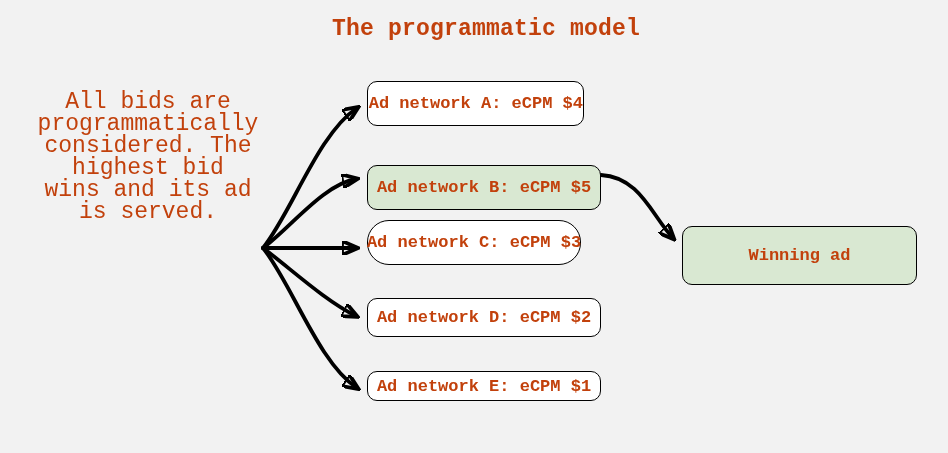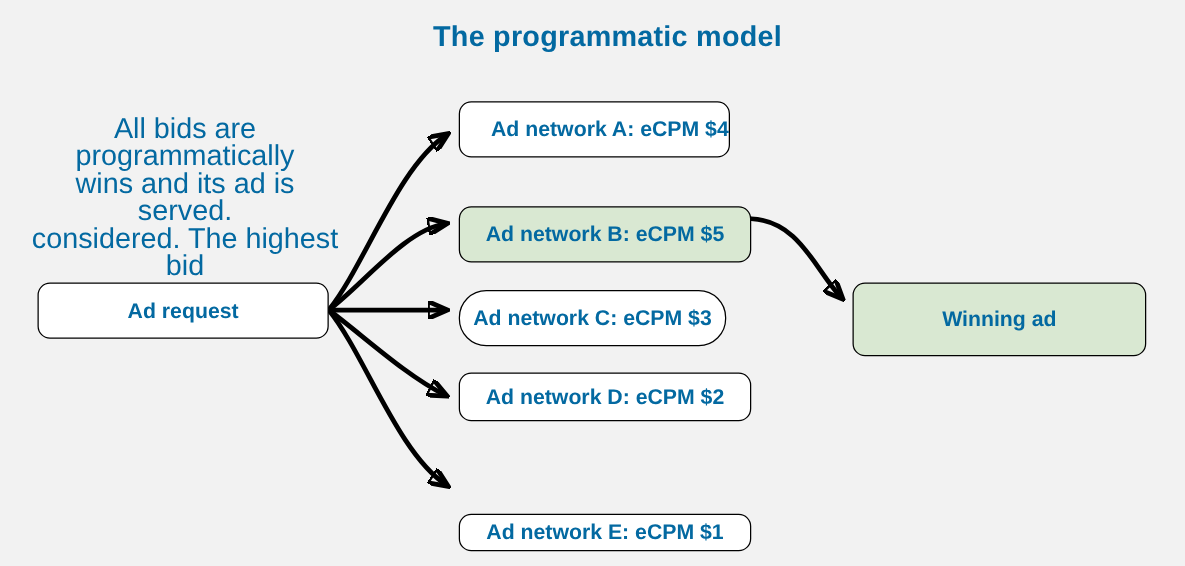--- a/index.html
+++ b/index.html
@@ -2,22 +2,22 @@
 <html><head>
 <meta charset="utf-8">
 <style>
   * { margin: 0; padding: 0; box-sizing: border-box; }
   html, body { background: #e8e8e8; }
   .canvas {
     position: relative;
     width: 948px;
     height: 453px;
     background: var(--bg, #f2f2f2);
-    font-family: Liberation Sans, sans-serif;
-    color: #0369a1;
+    font-family: Liberation Mono, monospace;
+    color: #c2410c;
     overflow: hidden;
   }
   .title {
     position: absolute;
     top: 16px;
     left: 486px;
     transform: translateX(-50%);
     font-size: 23px;
     font-weight: 700;
     letter-spacing: 0.2px;
@@ -42,23 +42,23 @@
     border: 1.6px solid var(--outline, #000000);
     border-radius: 10px;
     font-size: 17px;
     font-weight: 700;
     white-space: nowrap;
   }
   .node.highlight { background: var(--highlight-fill, #d9e8d2); }
   .node-ad-request { left: 30px;  top: 226px; width: 233px; height: 45px; }
   .node-a          { left: 367px; top: 81px;  width: 217px; height: 45px; justify-content: flex-end; }
   .node-b          { left: 367px; top: 165px; width: 234px; height: 45px; }
-  .node-c          { left: 367px; top: 232px; width: 214px; height: 45px; border-radius: 22px; }
+  .node-c          { left: 367px; top: 220px; width: 214px; height: 45px; border-radius: 22px; }
   .node-d          { left: 367px; top: 298px; width: 234px; height: 39px; }
-  .node-e          { left: 367px; top: 371px; width: 234px; height: 30px; margin-top: 40px; }
+  .node-e          { left: 367px; top: 371px; width: 234px; height: 30px; }
   .node-winning    { left: 682px; top: 226px; width: 235px; height: 59px; }
   .arrows {
     position: absolute;
     left: 0; top: 0;
     pointer-events: none;
   }
   .arrows path {
     fill: none;
     stroke: var(--arrow, #000000);
     stroke-width: 3.8;
@@ -67,41 +67,38 @@
 </style>
 </head>
 <body>
 
 <div class="canvas" style="--bg: #f2f2f2; --node-fill: #ffffff; --highlight-fill: #d9e8d2; --outline: #000000; --arrow: #000000;">
 
   <div class="title">The programmatic model</div>
 
   <div class="description">
     <div>All bids are programmatically</div>
+    <div>considered. The highest bid</div>
     <div>wins and its ad is served.</div>
-    <div>considered. The highest bid</div>
   </div>
 
   <svg class="arrows" width="948" height="453" viewBox="0 0 948 453">
     <defs>
       <marker id="ah" markerUnits="userSpaceOnUse" markerWidth="18" markerHeight="14" refX="14" refY="7" orient="auto">
         <path d="M0,0 L16,7 L0,14 Z" fill="#000000" stroke="none"></path>
       </marker>
     </defs>
     <path d="M 263 248 C 292 212, 318 134, 357 108" marker-end="url(#ah)"></path>
     <path d="M 263 248 C 290 228, 324 184, 356 179" marker-end="url(#ah)"></path>
     <path d="M 263 248 L 356 248" marker-end="url(#ah)"></path>
     <path d="M 263 248 C 290 268, 324 300, 356 316" marker-end="url(#ah)"></path>
     <path d="M 263 248 C 292 284, 318 362, 357 388" marker-end="url(#ah)"></path>
     <path d="M 601 175 C 640 177, 652 216, 673 238" marker-end="url(#ah)"></path>
   </svg>
 
-  <div class="node node-ad-request">
-    <span>Ad request</span>
-  </div>
 
   <div class="node node-a">
     <span>Ad network A: eCPM $4</span>
   </div>
 
   <div class="node node-b highlight">
     <span>Ad network B: eCPM $5</span>
   </div>
 
   <div class="node node-c">

